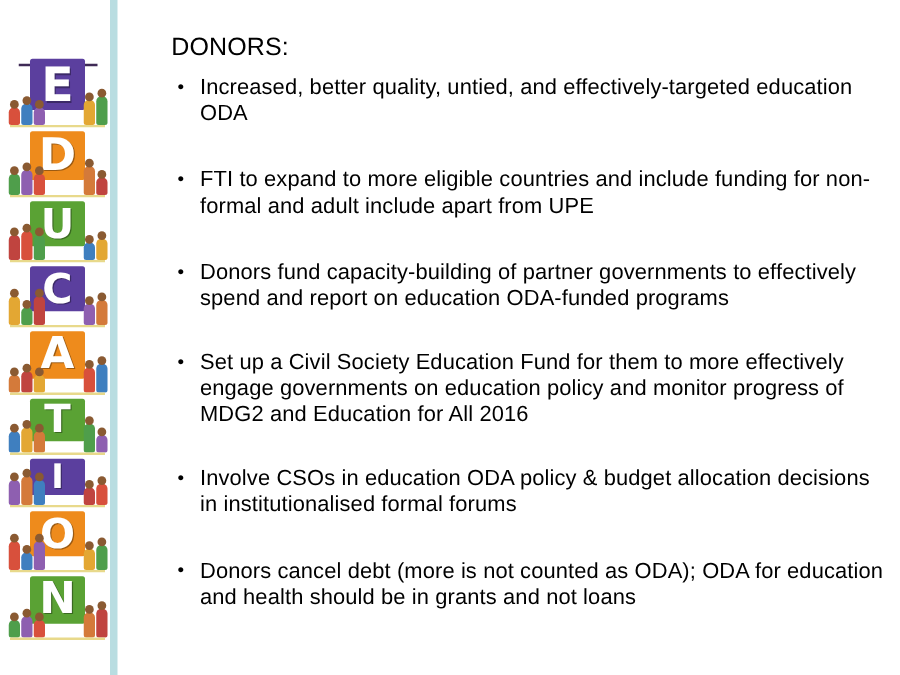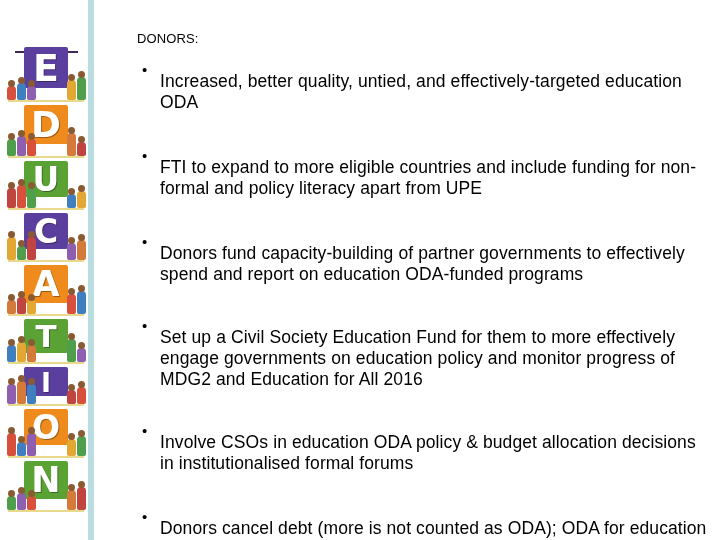--- a/index.html
+++ b/index.html
@@ -82,21 +82,21 @@
     z-index: 4;
   }
 
   
   #content {
     position: absolute;
     left: 130px; top: 28px;
     width: 580px;
   }
   #heading {
-    font-size: 13px;
+    font-size: 20px;
     line-height: 21px;
     color: #000000;
     letter-spacing: .1px;
     margin-left: 7px;
   }
   .bullet-row {
     display: flex;
     align-items: flex-start;
     font-size: 17.5px;
     line-height: 21px;
@@ -106,21 +106,20 @@
   .bullet-mark {
     width: 30px;
     flex: 0 0 30px;
     text-align: left;
     padding-left: 12px;
     font-size: 15px;
     line-height: 21px;
   }
   .bullet-text {
     flex: 1 1 auto;
-    margin-top: 12px;
   }
   .gap-lg { height: 32px; }
   .gap-md { height: 30px; }
   .gap-sm { height: 10px; }
 
   
   #divider {
     position: absolute;
     left: 88px; top: 0;
     width: 6px; height: 540px;
@@ -238,21 +237,21 @@
 
     <div class="bullet-row">
       <span class="bullet-mark">•</span>
       <span class="bullet-text">Increased, better quality, untied, and effectively-targeted education ODA</span>
     </div>
 
     <div class="gap-lg"></div>
 
     <div class="bullet-row">
       <span class="bullet-mark">•</span>
-      <span class="bullet-text">FTI to expand to more eligible countries and include funding for non-formal and policy literacy apart from UPE</span>
+      <span class="bullet-text">FTI to expand to more eligible countries and include funding for non-formal and adult include apart from UPE</span>
     </div>
 
     <div class="gap-lg"></div>
 
     <div class="bullet-row">
       <span class="bullet-mark">•</span>
       <span class="bullet-text">Donors fund capacity-building of partner governments to effectively spend and report on education ODA-funded programs</span>
     </div>
 
     <div class="gap-md"></div>

